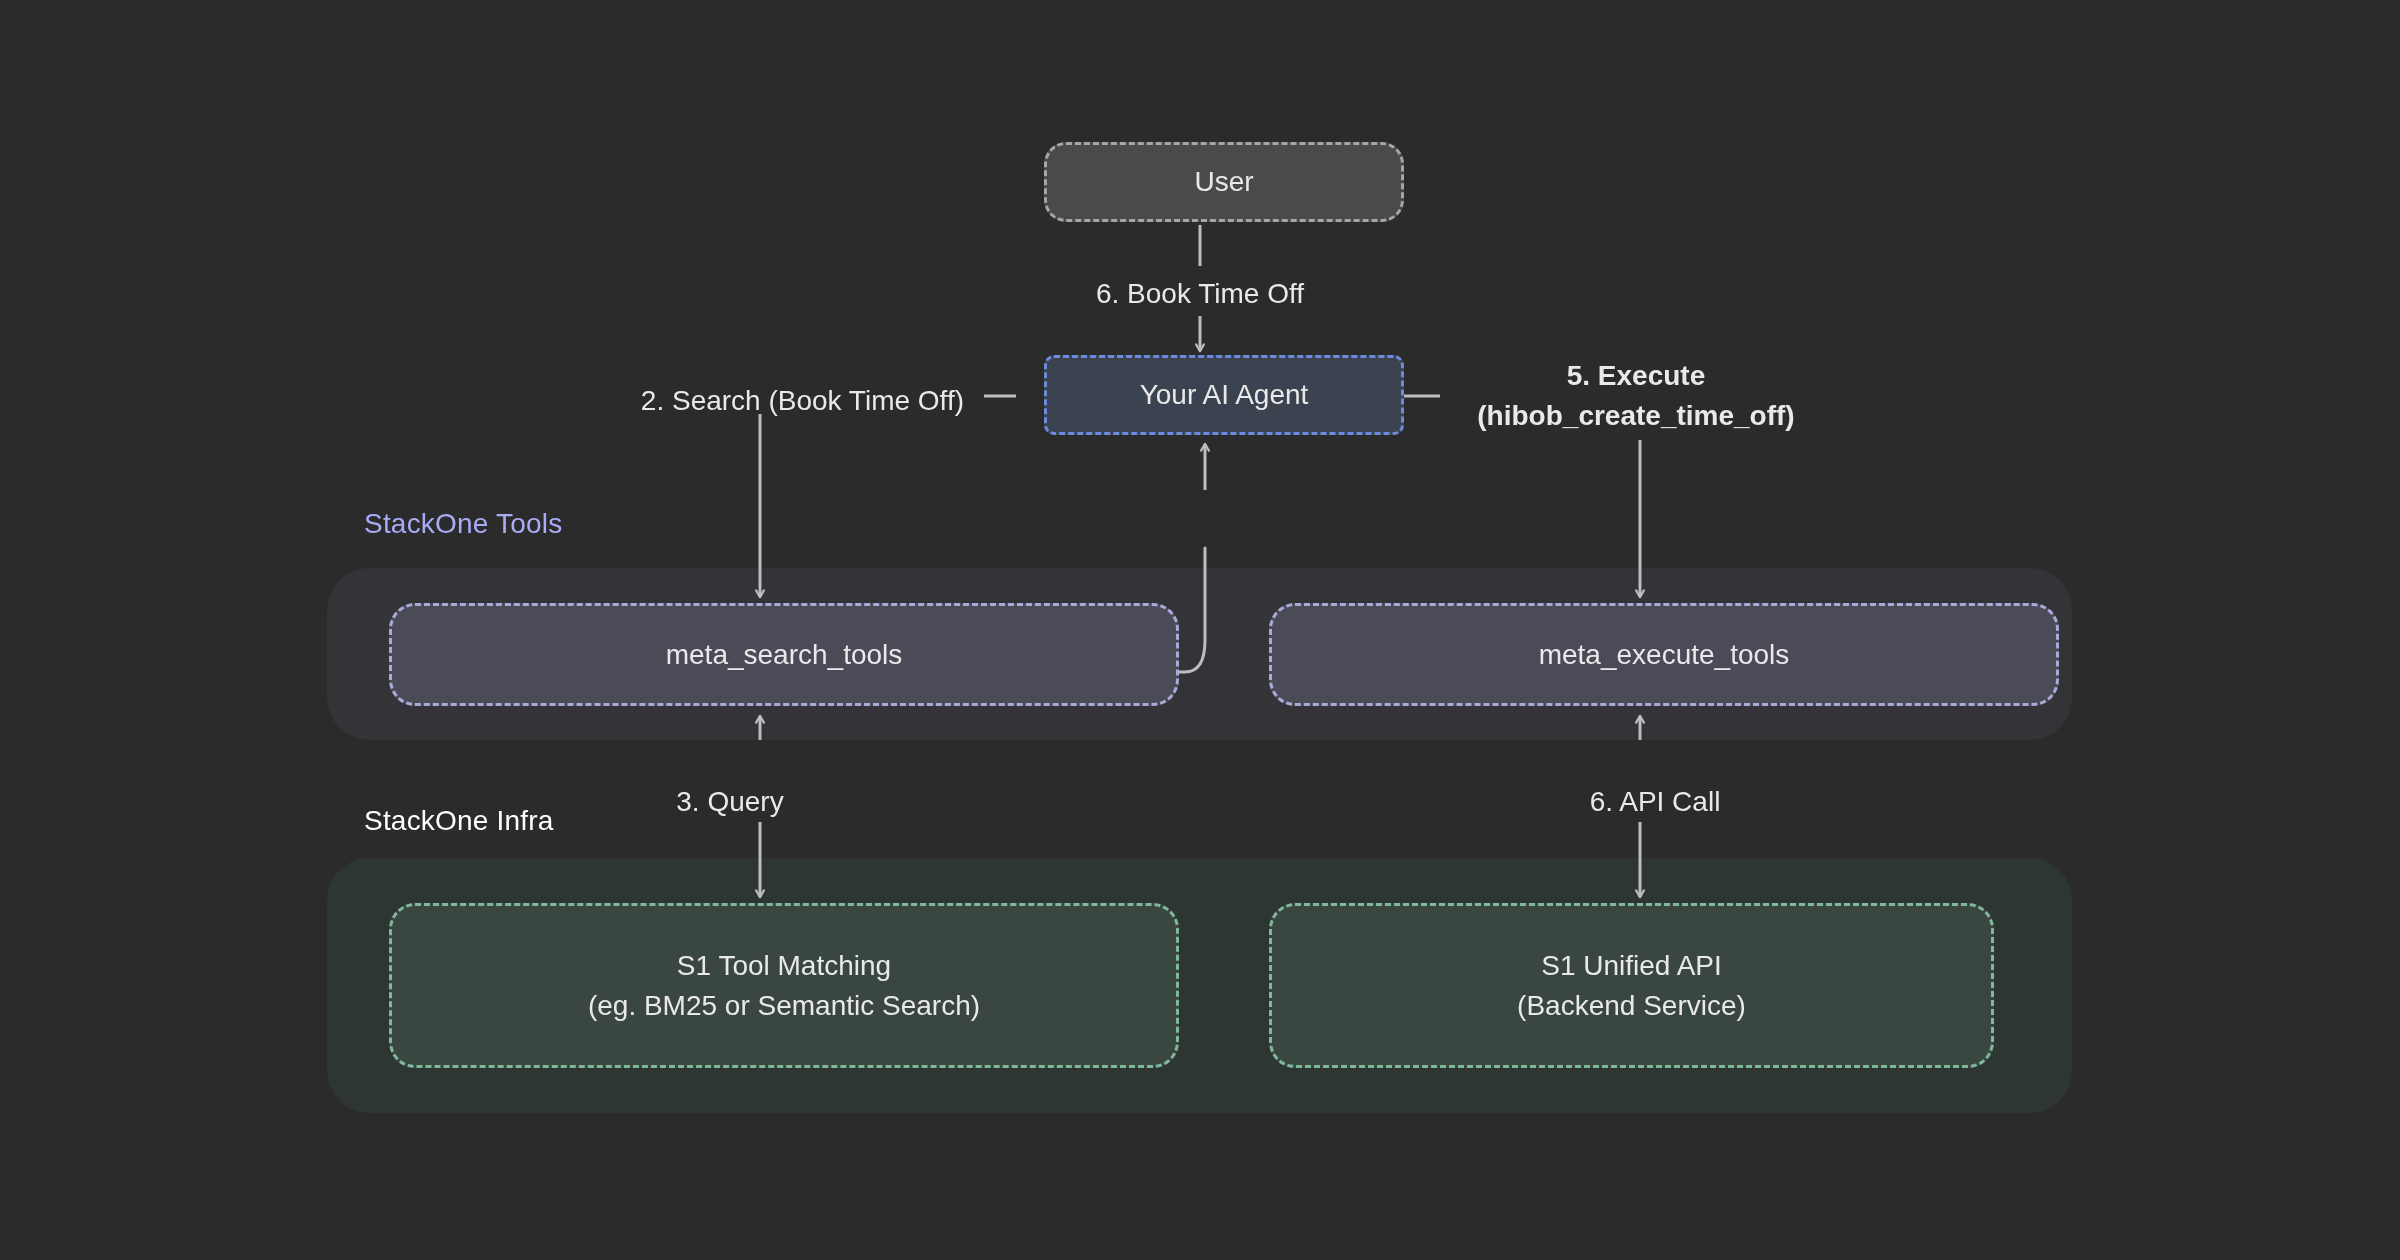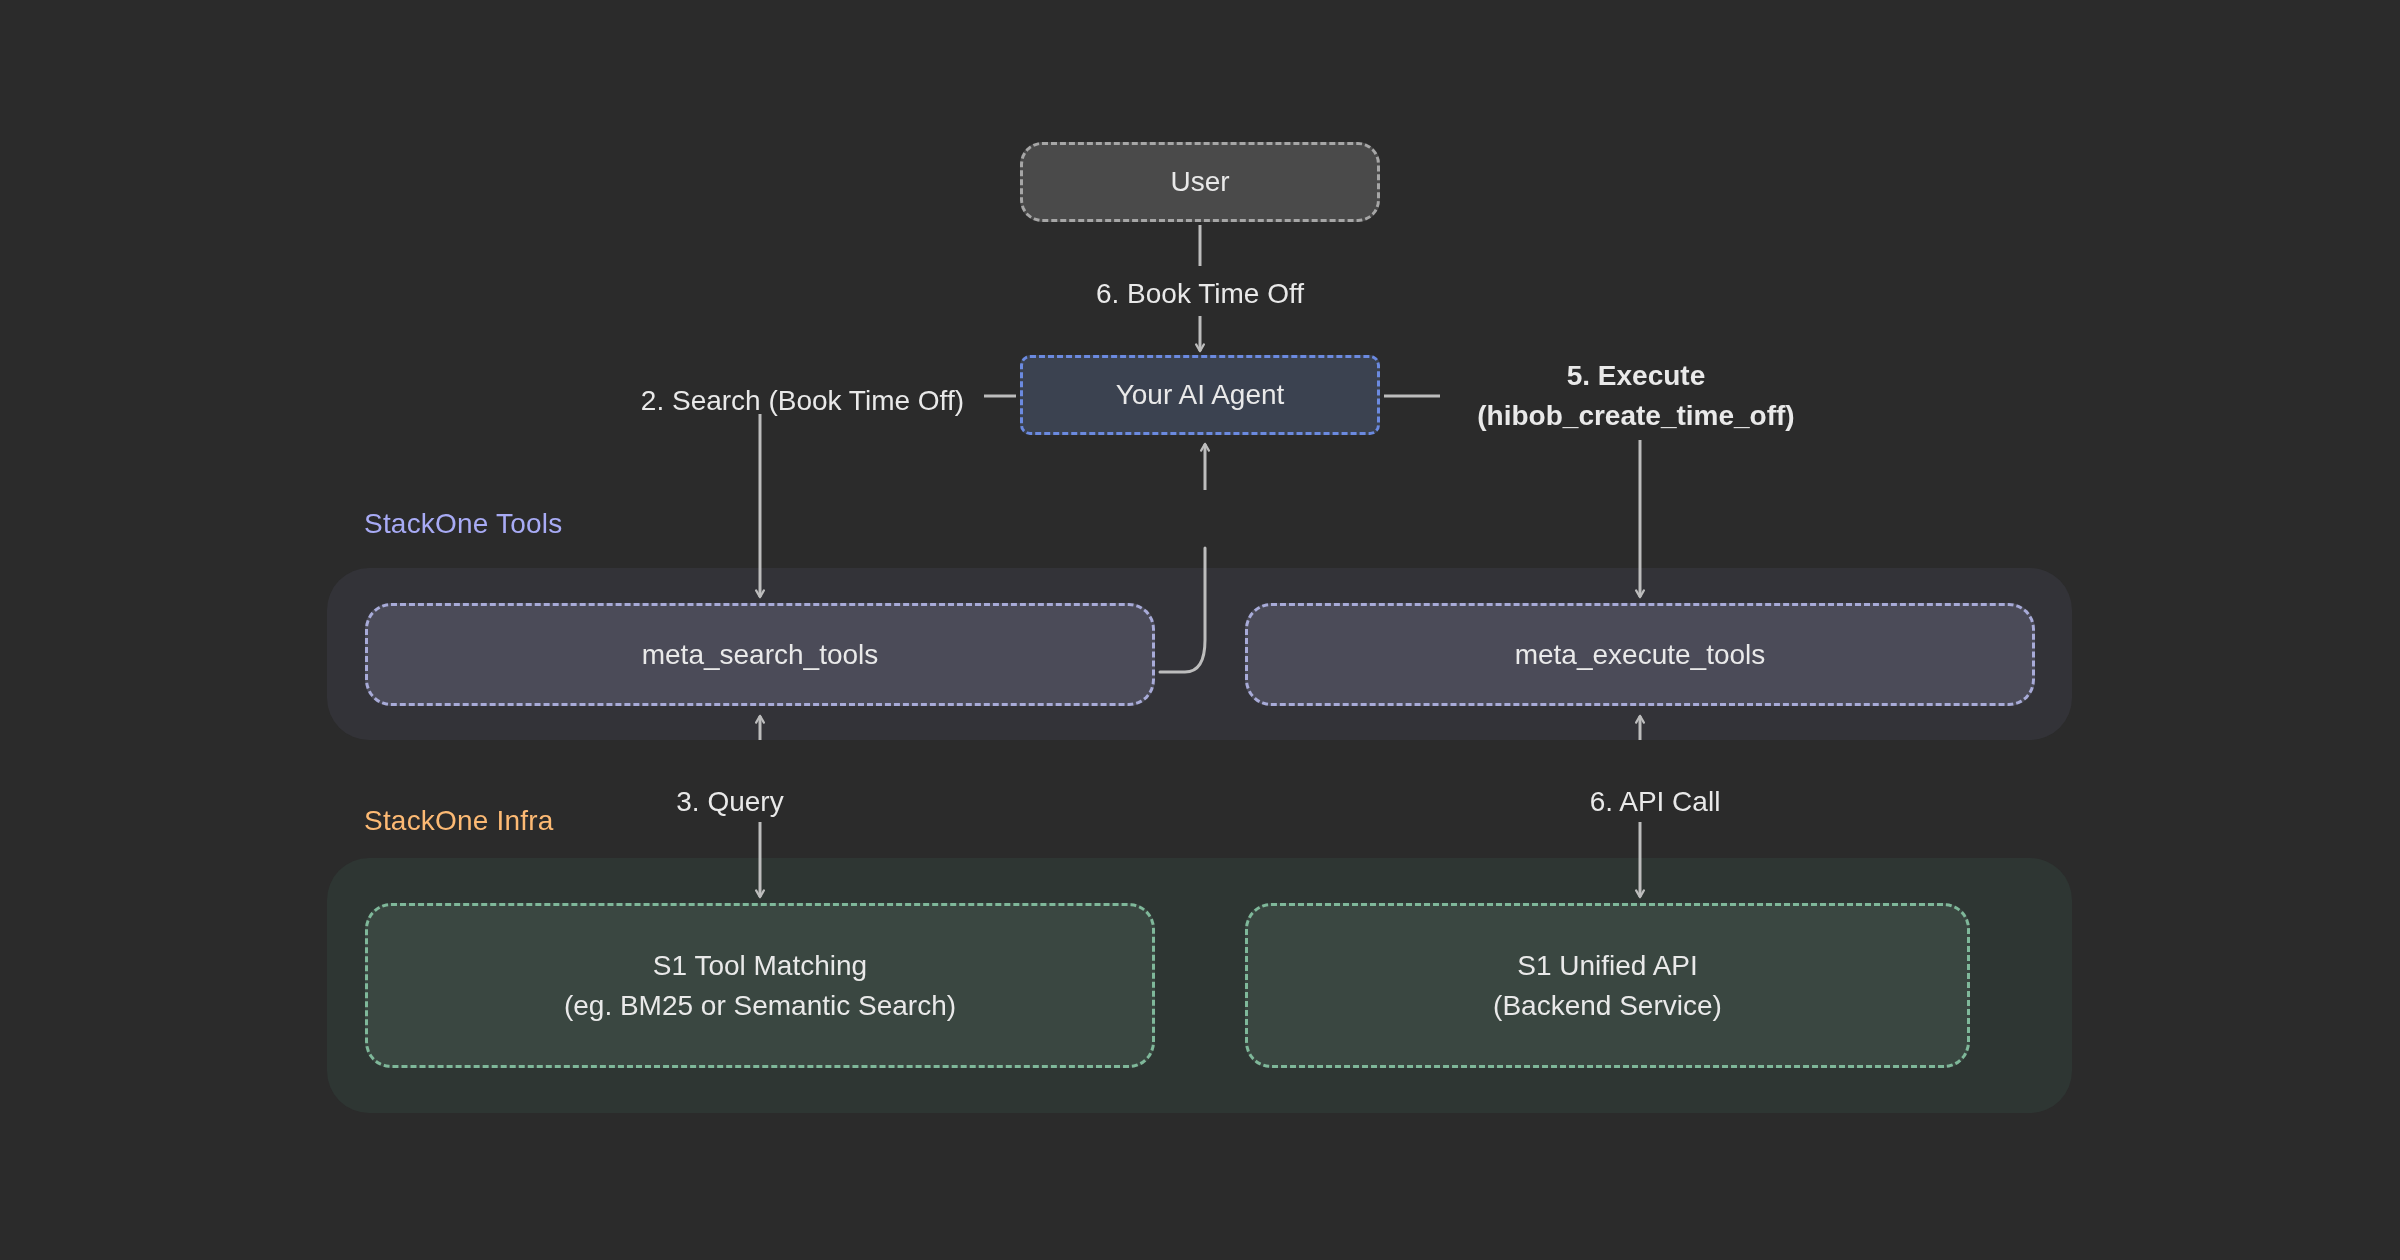--- a/index.html
+++ b/index.html
@@ -55,36 +55,37 @@
     white-space: nowrap;
   }
   .group-label-tools {
     left: 364px;
     top: 508px;
     color: #a8abf5;
   }
   .group-label-infra {
     left: 364px;
     top: 805px;
-    color: #fdba74;
+    color: #ffffff;
   }
 
   
   .node {
     position: absolute;
     box-sizing: border-box;
     display: flex;
     flex-direction: column;
     align-items: center;
     justify-content: center;
     text-align: right;
     color: #e9e9e9;
     font-size: 28px;
     line-height: 1.42;
     border-radius: 24px;
+    margin-left: 24px;
   }
   .node .line2 { display: block; }
 
   .node-user {
     left: 1020px;
     top: 142px;
     width: 360px;
     height: 80px;
     background: #4a4a4a;
     border: 3px dashed #a6a6a6;

